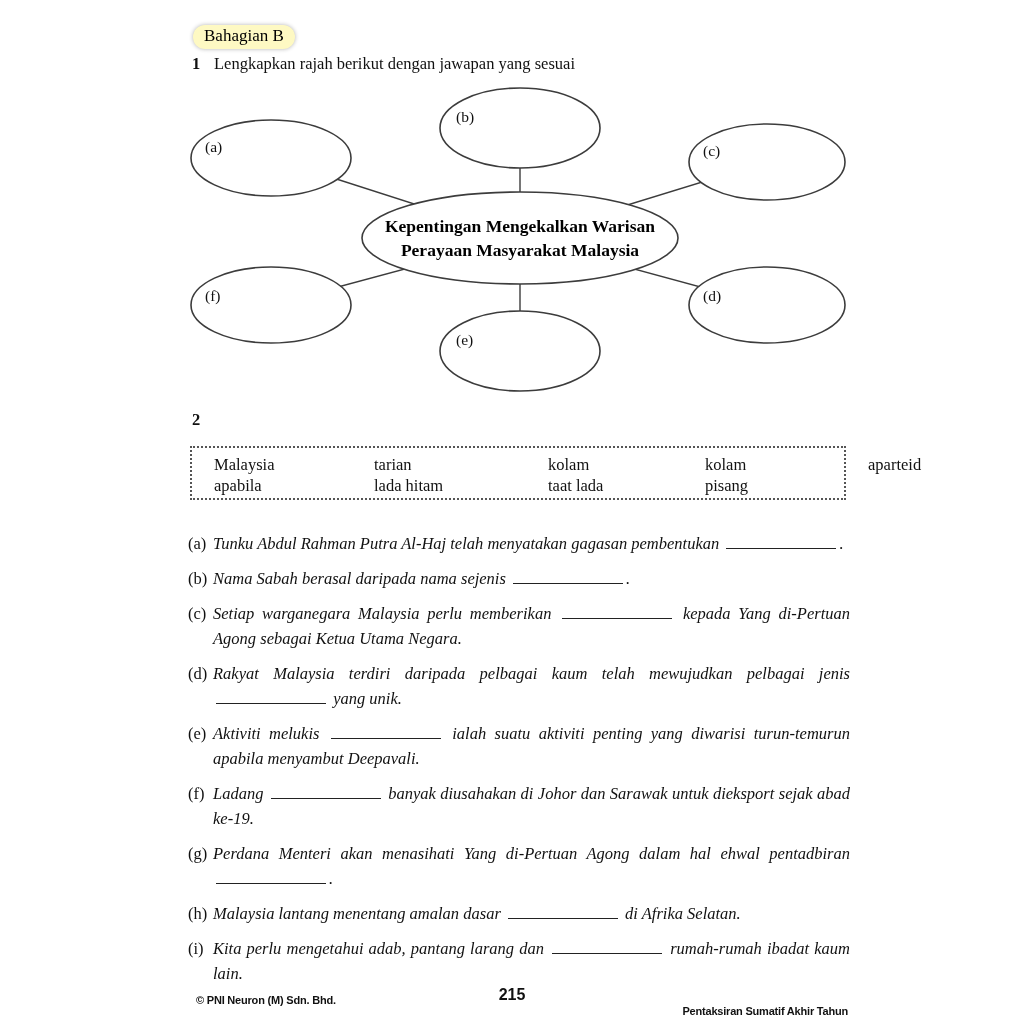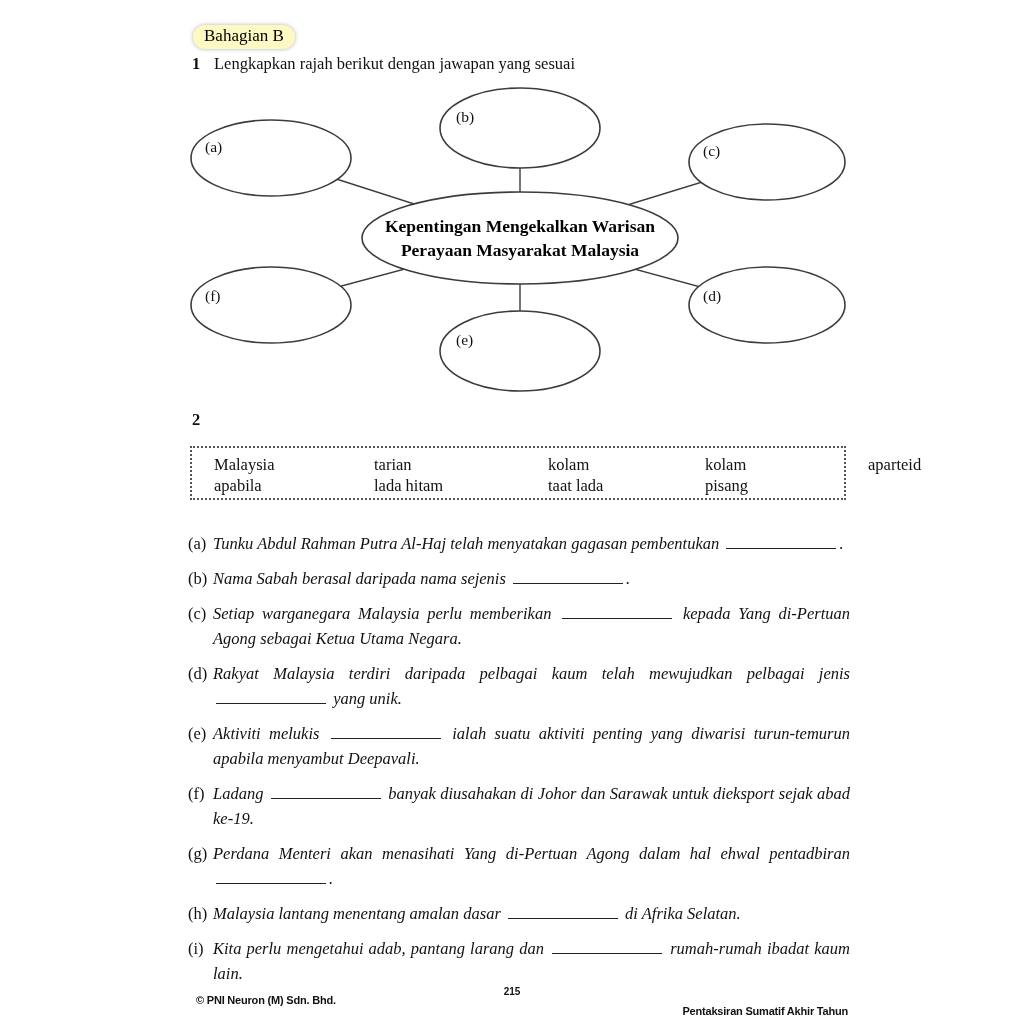--- a/index.html
+++ b/index.html
@@ -38,21 +38,21 @@
   .item-marker { flex:0 0 25px; }
   .item-text { flex:1; text-align:justify;font-style:italic; }
   .blank {
     display:inline-block; width:110px; height:14px;
     border-bottom:1.3px solid #222; margin:0 3px; vertical-align:baseline;
   }
 
   .footer { position:absolute; left:0; top:986px; width:1024px;
     font-family:"Liberation Sans", sans-serif; font-weight:bold; font-size:11px; color:#111; }
   .footer-left  { position:absolute; left:196px; top:8px; letter-spacing:-0.2px;text-align:center; }
-  .footer-center{ position:absolute; left:0; width:1024px; text-align:center; top:0; font-size:10px; }
+  .footer-center{ position:absolute; left:0; width:1024px; text-align:center; top:0; font-size:16px; }
   .footer-right { position:absolute; right:176px; top:19px; letter-spacing:-0.2px; }
 </style>
 </head>
 <body>
 
 <div class="page">
 
   <div class="badge">Bahagian B</div>
 
   <div class="q-row" id="q1">

